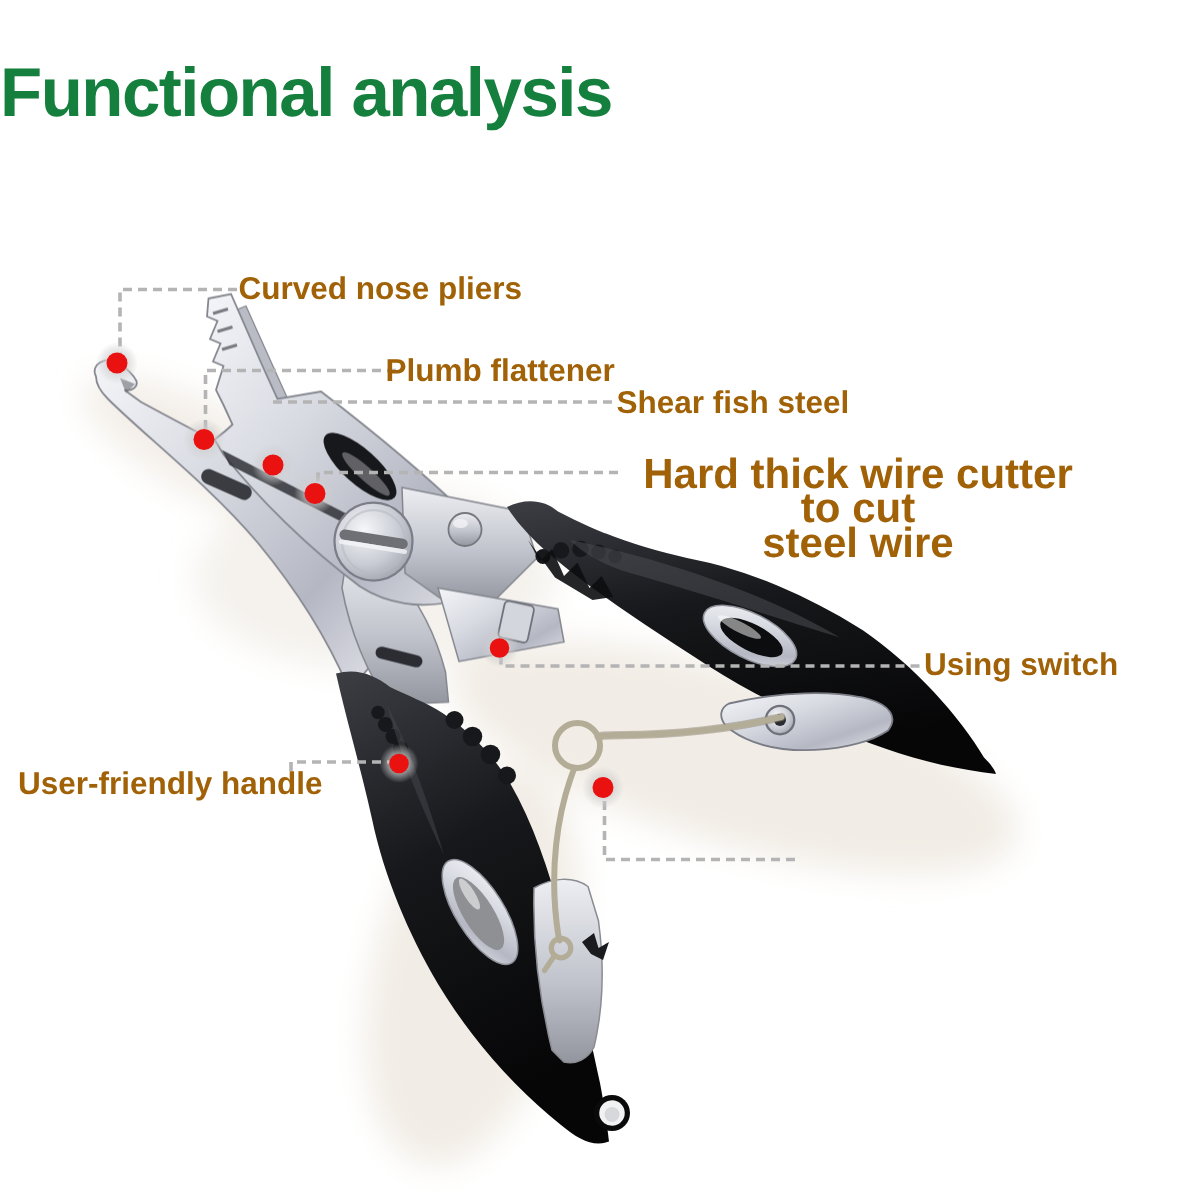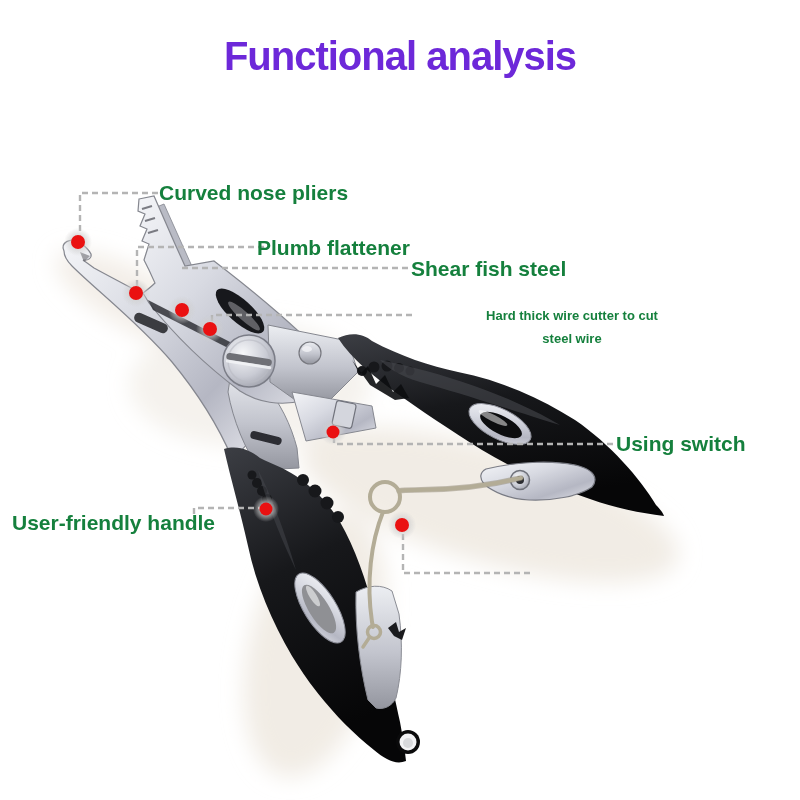--- a/index.html
+++ b/index.html
@@ -4,34 +4,34 @@
 <style>
   html,body{margin:0;padding:0;background:#ffffff;}
   .stage{
     position:relative;width:800px;height:800px;overflow:hidden;
     background:#ffffff;
     font-family:"Liberation Sans","DejaVu Sans",sans-serif;
   }
   .stage svg{position:absolute;left:0;top:0;}
   .page-title{
     position:absolute;left:0;right:0;top:34px;
-    text-align:center;
-    font-size:40px;font-weight:bold;letter-spacing:-1px;
-    color:#6d28d9;
+    text-align:left;
+    font-size:46px;font-weight:bold;letter-spacing:-1px;
+    color:#15803d;
   }
   .callout{
     position:absolute;
     font-size:21px;font-weight:bold;
-    color:#15803d;
+    color:#a16207;
     white-space:nowrap;
     line-height:23px;
   }
   .callout.block{white-space:normal;text-align:center;}
   .callout .ln{display:block;}
-  .callout.small{font-size:13px;}
+  .callout.small{font-size:28px;}
 </style>
 </head>
 <body>
 
 <div class="stage">
 
   <svg width="800" height="800" viewBox="0 0 800 800">
     <defs>
       <linearGradient id="metalA" x1="0" y1="0" x2="1" y2="1">
         <stop offset="0" stop-color="#f4f5f8"></stop>

